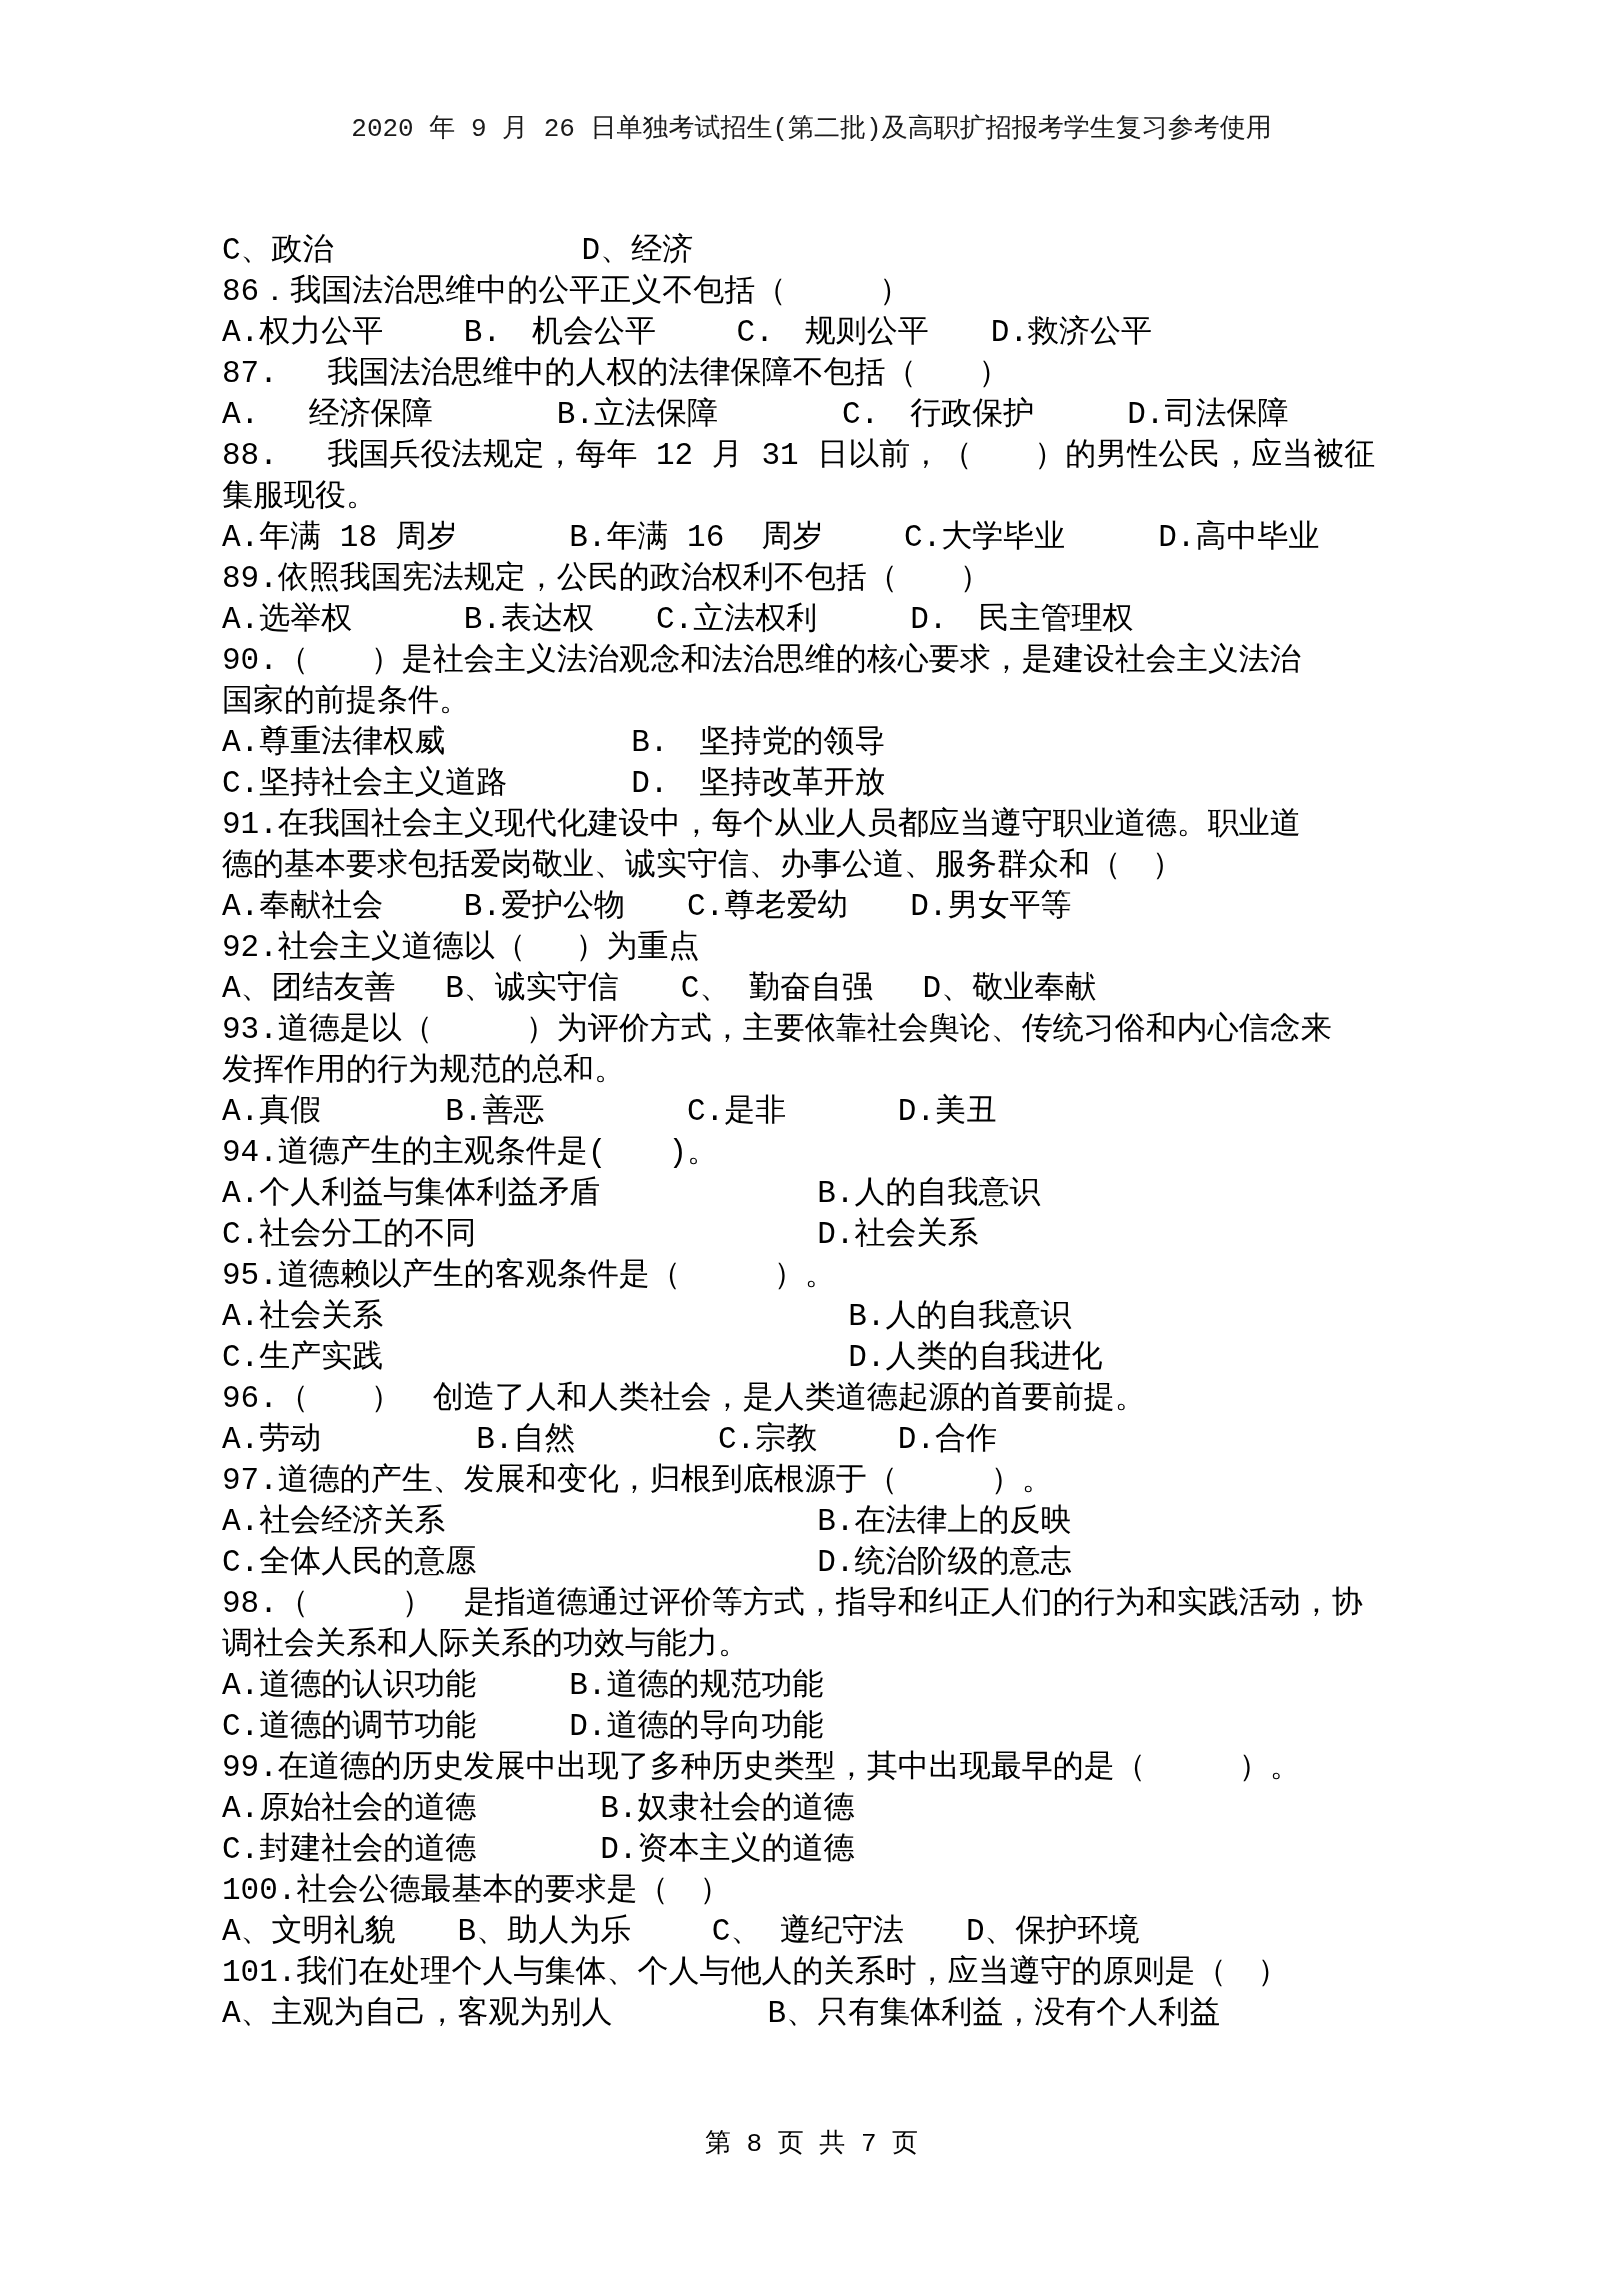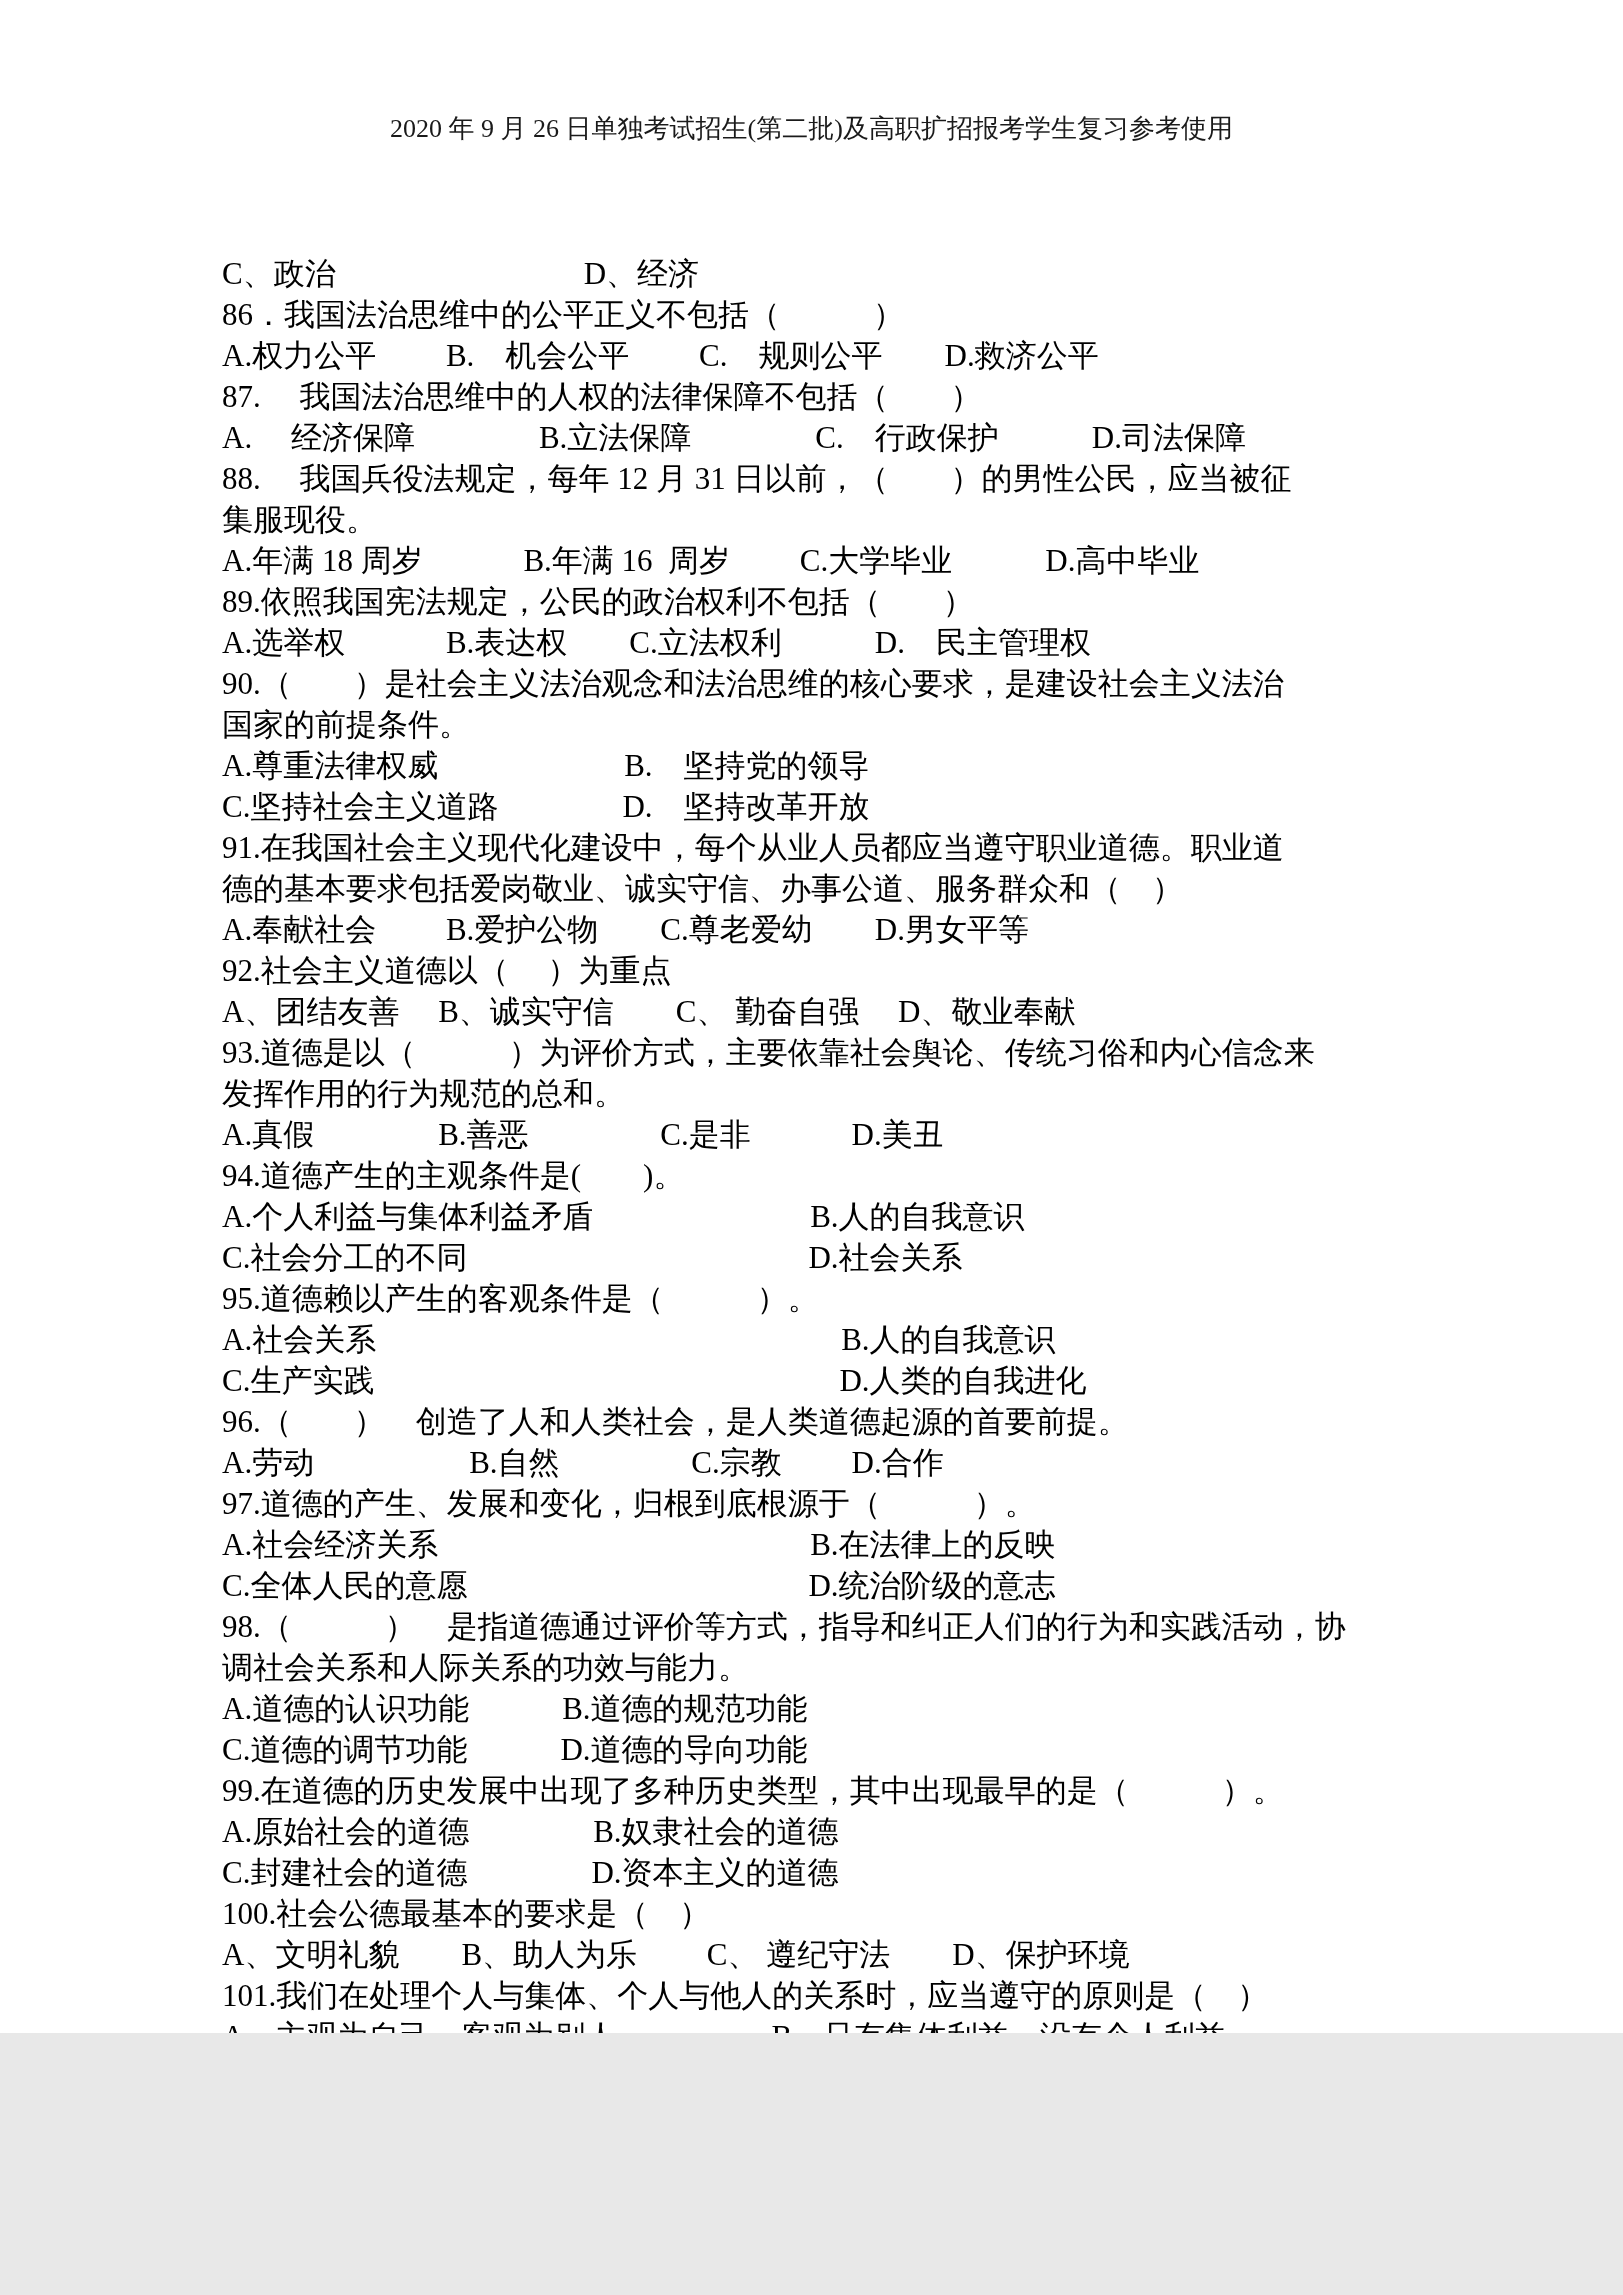--- a/index.html
+++ b/index.html
@@ -3,23 +3,23 @@
 <meta charset="utf-8">
 <style>
   html, body {
     margin: 0;
     padding: 0;
     background: #e8e8e8;
   }
   .page {
     position: relative;
     width: 1623px;
-    height: 2033px;
+    height: 2295px;
     background: #ffffff;
-    font-family: Liberation Serif, serif;
+    font-family: Liberation Mono, monospace;
     color: #000000;
     overflow: hidden;
   }
   .header {
     position: absolute;
     top: 113px;
     left: 0;
     width: 100%;
     text-align: center;
     font-size: 26px;
@@ -28,21 +28,20 @@
     white-space: pre-wrap;
   }
   .content {
     position: absolute;
     top: 230px;
     left: 222px;
     width: 1230px;
     font-size: 31px;
     line-height: 41px;
     white-space: pre-wrap;
-    margin-top: 23px;
   }
   .content p.line {
     margin: 0;
     padding: 0;
   }
   .footer {
     position: absolute;
     top: 2128px;
     left: 0;
     width: 100%;

